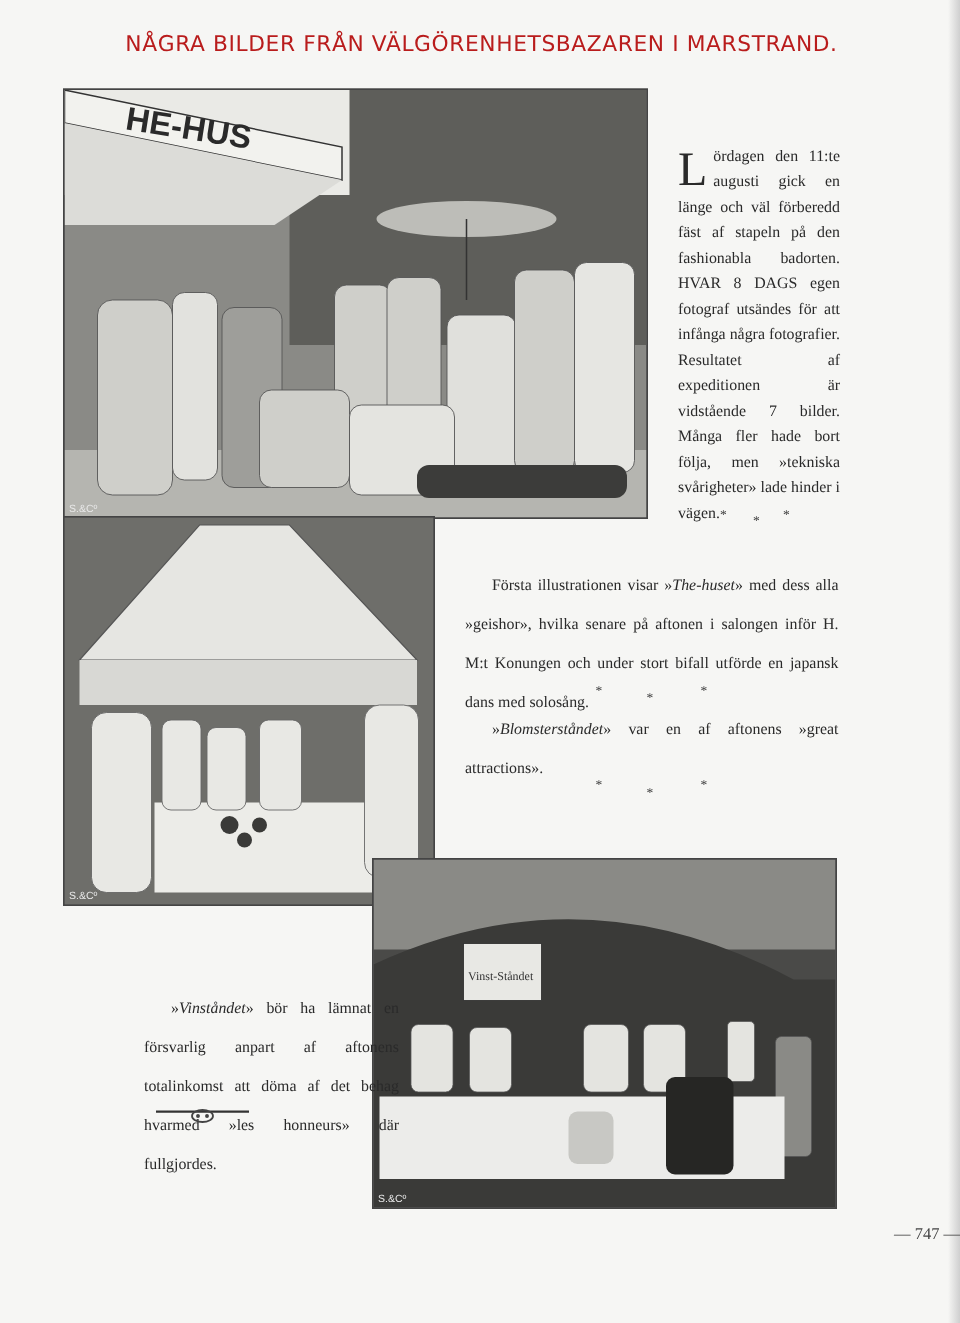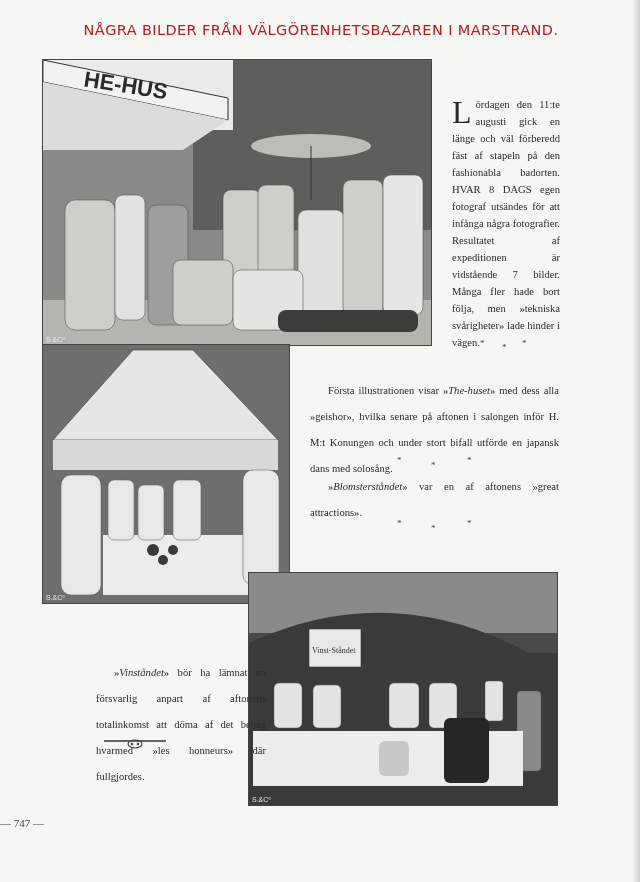--- a/index.html
+++ b/index.html
@@ -18,21 +18,21 @@
   .photo { position: absolute; background: #5a5a5a; overflow: hidden; border: 1px solid #444; }
   .photo svg { display: block; width: 100%; height: 100%; }
   .credit { position: absolute; left: 3px; bottom: 2px; font-family: "Liberation Sans", sans-serif; font-size: 7px; color: #e8e8e8; }
   .col-text { position: absolute; font-size: 10.6px; line-height: 17px; text-align: justify; }
   .dropcap { float: left; font-size: 32px; line-height: 28px; margin: 2px 4px 0 0; font-family: "Liberation Serif", serif; }
   .stars { position: absolute; font-size: 9px; color: #444; }
   .stars span { position: absolute; }
   .para { position: absolute; font-size: 10.6px; line-height: 26px; text-align: justify; text-indent: 18px; }
   .para i { font-style: italic; }
   .ornament { position: absolute; left: 104px; top: 737px; width: 62px; height: 12px; }
-  .pagenum { position: absolute; left: 0; width: 640px; top: 817px; text-align: left; font-size: 11px; color: #444; }
+  .pagenum { position: absolute; left: 0; width: 640px; top: 817px; text-align: right; font-size: 11px; color: #444; }
 </style>
 </head>
 <body>
 
 <div class="rightedge"></div>
 
 <div class="title">NÅGRA BILDER FRÅN VÄLGÖRENHETSBAZAREN I MARSTRAND.</div>
 
 <div class="photo" style="left:42px;top:59px;width:388px;height:285px;">
   <svg viewBox="0 0 388 285" preserveAspectRatio="none">

